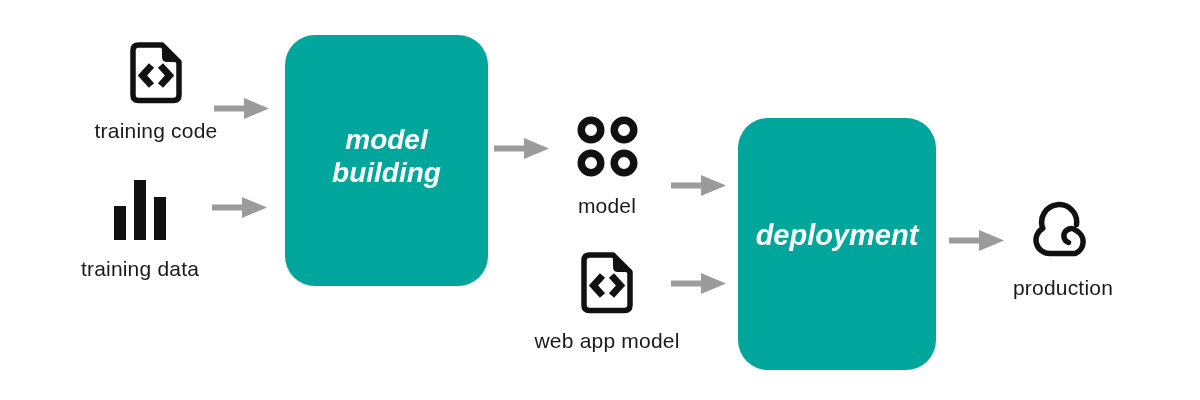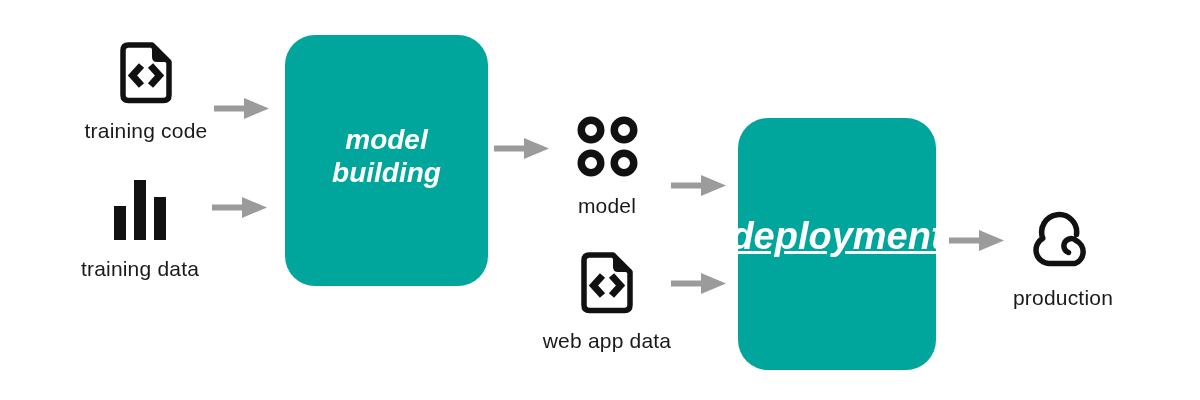--- a/index.html
+++ b/index.html
@@ -24,33 +24,33 @@
   .lbl-m16{margin-top:15px;}
   .lbl-m18{margin-top:17px;}
   .lbl-m14{margin-top:13px;}
   .stage{
     position:absolute;background:var(--teal);border-radius:30px;
     display:flex;align-items:center;justify-content:center;
     color:var(--box-text);font-weight:bold;font-style:italic;
     text-align:center;white-space:pre-line;line-height:1.16;
   }
   .stage-1{left:285px;top:35px;width:203px;height:251px;font-size:28px;padding-bottom:8px;box-sizing:border-box;}
-  .stage-2{left:738px;top:118px;width:198px;height:252px;font-size:38px;padding-bottom:16px;box-sizing:border-box;text-decoration:underline;}
+  .stage-2{left:738px;top:118px;width:198px;height:252px;font-size:29px;padding-bottom:16px;box-sizing:border-box;}
   .arrow{position:absolute;color:var(--arrow-gray);line-height:0;}
   .a1{left:213px;top:97px;}
   .a2{left:211px;top:196px;}
   .a3{left:493px;top:137px;}
   .a4{left:670px;top:174px;}
   .a5{left:670px;top:272px;}
   .a6{left:948px;top:229px;}
-  .n-training{left:46px;top:42px;}
+  .n-training{left:56px;top:42px;}
   .n-labeled{left:40px;top:180px;}
   .n-model{left:507px;top:116px;}
   .n-webapp{left:507px;top:252px;}
-  .n-production{left:963px;top:207px;}
+  .n-production{left:963px;top:197px;}
 </style>
 </head>
 <body>
 
 <div class="canvas">
 
   <div class="node n-training">
     <span class="icon">
       <svg width="56" height="62" viewBox="0 0 56 62">
         <path d="M34 3 H10.5 Q5 3 5 8.5 V53 Q5 58.5 10.5 58.5 H45.5 Q51 58.5 51 53 V20 Z" fill="none" stroke="currentColor" stroke-width="5.5" stroke-linejoin="round"></path>
@@ -110,21 +110,21 @@
 
   <div class="node n-webapp">
     <span class="icon">
       <svg width="56" height="62" viewBox="0 0 56 62">
         <path d="M34 3 H10.5 Q5 3 5 8.5 V53 Q5 58.5 10.5 58.5 H45.5 Q51 58.5 51 53 V20 Z" fill="none" stroke="currentColor" stroke-width="5.5" stroke-linejoin="round"></path>
         <path d="M34 3 L51 20 H39 Q34 20 34 15 Z" fill="currentColor"></path>
         <path d="M23.5 23.5 L14.5 33.5 L23.5 43.5" fill="none" stroke="currentColor" stroke-width="7"></path>
         <path d="M32.5 23.5 L41.5 33.5 L32.5 43.5" fill="none" stroke="currentColor" stroke-width="7"></path>
       </svg>
     </span>
-    <span class="lbl lbl-m16">web app data</span>
+    <span class="lbl lbl-m16">web app model</span>
   </div>
 
   <span class="arrow a4">
     <svg width="57" height="23" viewBox="0 0 57 23">
       <line x1="1" y1="11.5" x2="33" y2="11.5" stroke="currentColor" stroke-width="6"></line>
       <polygon points="31,1 56,11.5 31,22" fill="currentColor"></polygon>
     </svg>
   </span>
   <span class="arrow a5">
     <svg width="57" height="23" viewBox="0 0 57 23">

